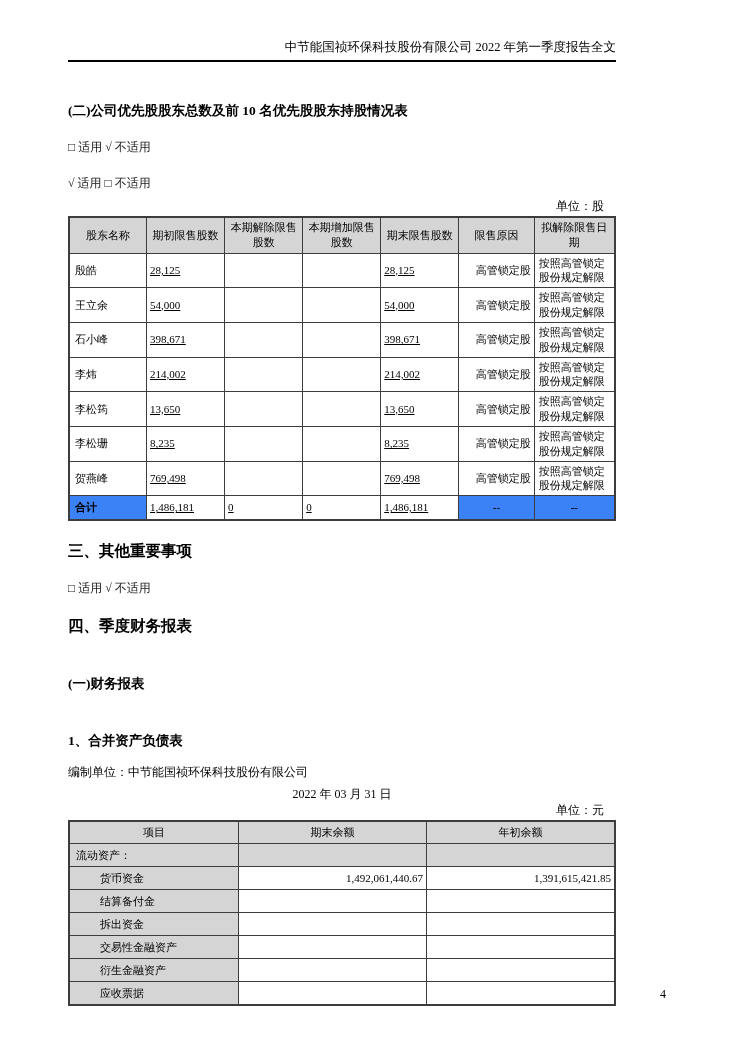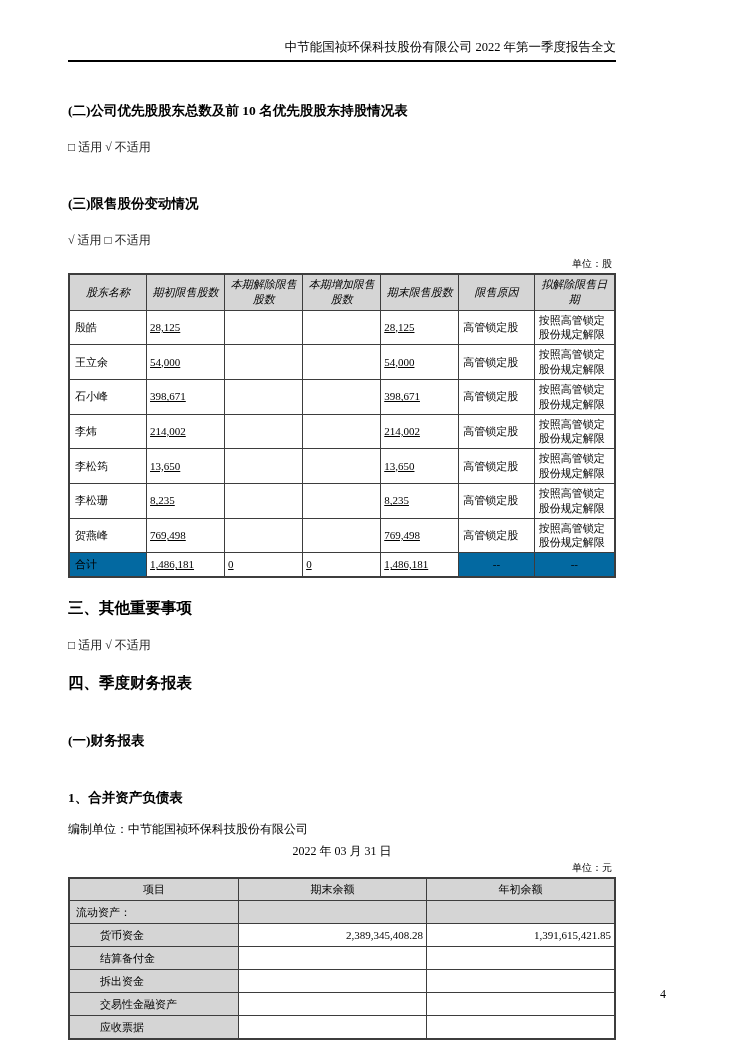--- a/index.html
+++ b/index.html
@@ -36,23 +36,23 @@
     line-height: 15px;
     color: #1a1a1a;
   }
   .h-major {
     margin: 20px 0 0 0;
     font-size: 15.5px;
     font-weight: bold;
     line-height: 19px;
   }
   .unit-line {
-    margin: 9px 4px 3px 0;
+    margin: 9px 12px 3px 0;
     text-align: right;
-    font-size: 10px;
+    font-size: 12px;
     line-height: 13px;
   }
   .prep-line {
     margin: 16px 0 0 0;
     font-size: 12px;
     line-height: 15px;
   }
   .date-line {
     margin: 7px 0 0 0;
     text-align: center;
@@ -73,28 +73,28 @@
     padding: 2px 3px;
     overflow: hidden;
     word-break: break-all;
     line-height: 1.35;
   }
   table.tbl th {
     background: #d5d5d5;
     text-align: center;
     vertical-align: middle;
   }
-  .tbl1 thead tr { height: 36px; font-style: italic; }
+  .tbl1 thead tr { height: 36px; }
   .tbl1 tbody tr { height: 34px; padding-left: 12px; }
   .tbl1 tbody tr.total-row { height: 24px; }
   .tbl1 td.c-name { text-align: left; padding-left: 5px; vertical-align: middle; }
   .tbl1 td.c-num { text-align: left; padding-right: 2px; vertical-align: middle; text-decoration: underline; }
-  .tbl1 td.c-reason { text-align: left; padding-left: 4px; vertical-align: middle; }
+  .tbl1 td.c-reason { text-align: right; padding-left: 4px; vertical-align: middle; }
   .tbl1 td.c-date { text-align: left; padding: 2px 4px; vertical-align: middle; }
-  .tbl1 td.gray { background: #0369a1; }
+  .tbl1 td.gray { background: #3b82f6; font-weight: bold; }
   .tbl1 td.c-dash { text-align: center; vertical-align: middle; }
 
   .tbl2 tr { height: 23px; }
   .tbl2 td.c-label {
     background: #d5d5d5;
     text-align: left;
     padding-left: 6px;
     vertical-align: middle;
   }
   .tbl2 td.c-label.indent { padding-left: 30px; }
@@ -114,21 +114,20 @@
 <div class="page">
   <div class="content">
 
     <div class="doc-header">
       <span>中节能国祯环保科技股份有限公司 2022 年第一季度报告全文</span>
     </div>
 
     <div class="h-sub">(二)公司优先股股东总数及前 10 名优先股股东持股情况表</div>
     <div class="applic">□ 适用 √ 不适用</div>
 
-    <div class="h-sub">(三)限售股份变动情况</div>
     <div class="applic">√ 适用 □ 不适用</div>
 
     <div class="unit-line">单位：股</div>
 
     <table class="tbl tbl1">
       <colgroup>
         <col style="width:14.2%">
           <col style="width:14.3%">
           <col style="width:14.3%">
           <col style="width:14.3%">
@@ -248,35 +247,40 @@
         </tr>
       </thead>
       <tbody>
         <tr>
           <td class="c-label">流动资产：</td>
           <td class="c-val gray"></td>
           <td class="c-val gray"></td>
         </tr>
         <tr>
           <td class="c-label indent">货币资金</td>
-          <td class="c-val">2,389,345,408.28</td>
+          <td class="c-val">1,492,061,440.67</td>
           <td class="c-val">1,391,615,421.85</td>
         </tr>
         <tr>
           <td class="c-label indent">结算备付金</td>
           <td class="c-val"></td>
           <td class="c-val"></td>
         </tr>
         <tr>
           <td class="c-label indent">拆出资金</td>
           <td class="c-val"></td>
           <td class="c-val"></td>
         </tr>
         <tr>
           <td class="c-label indent">交易性金融资产</td>
+          <td class="c-val"></td>
+          <td class="c-val"></td>
+        </tr>
+        <tr>
+          <td class="c-label indent">衍生金融资产</td>
           <td class="c-val"></td>
           <td class="c-val"></td>
         </tr>
         <tr>
           <td class="c-label indent">应收票据</td>
           <td class="c-val"></td>
           <td class="c-val"></td>
         </tr>
       </tbody>
     </table>

